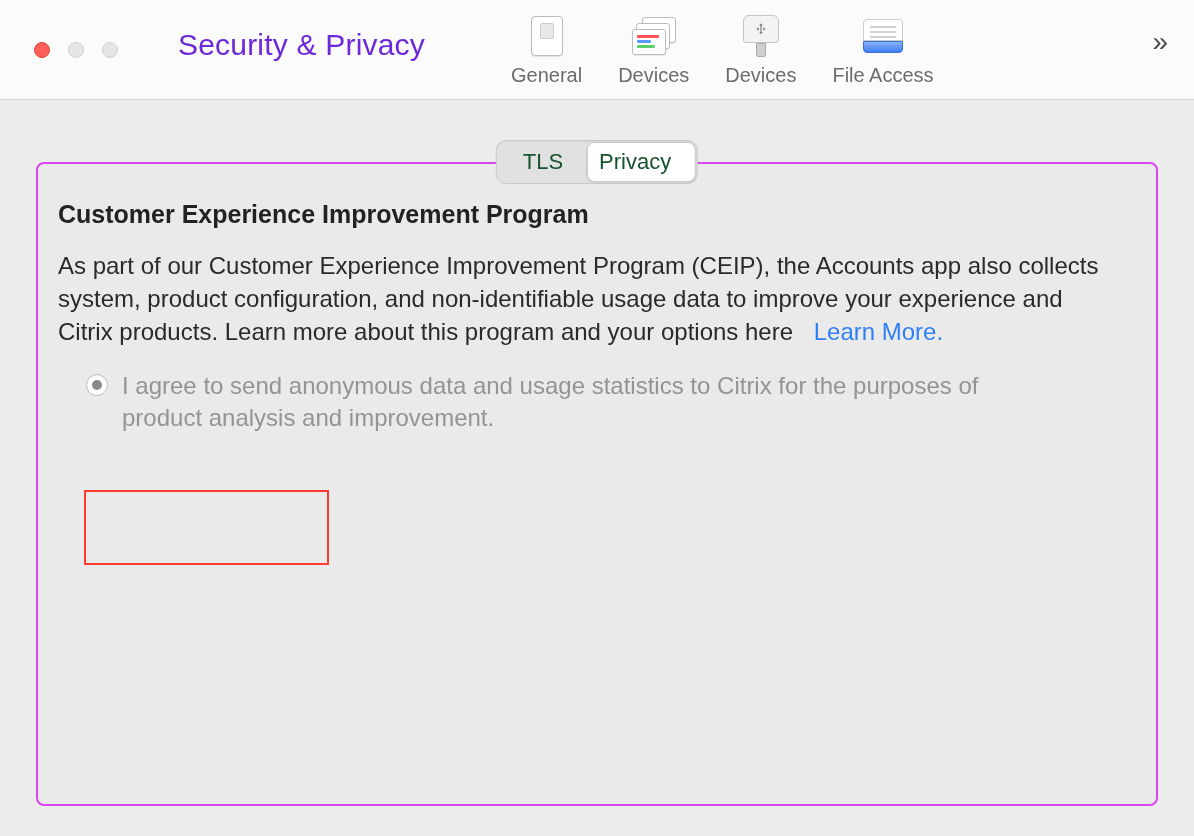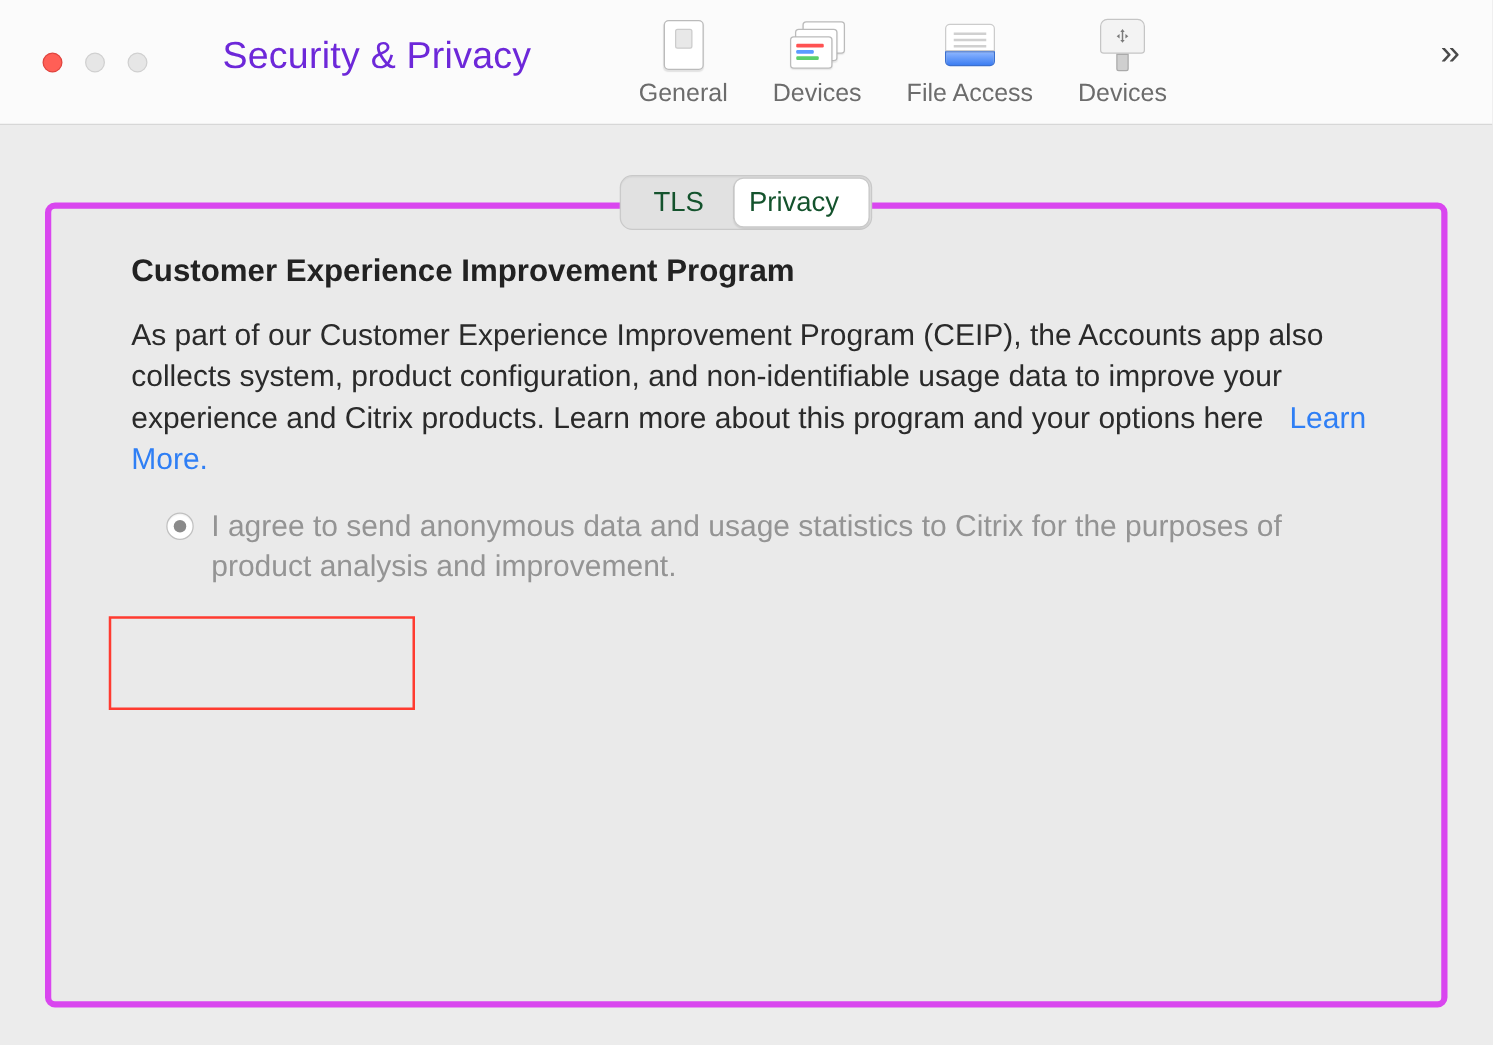--- a/index.html
+++ b/index.html
@@ -160,23 +160,23 @@
     padding-left:11px;
   }
   .seg-divider {
     width:1px;background:#c2c2c2;margin:6px 0;
   }
   .panel {
     position:absolute;
     left:36px; right:36px;
     top:62px; bottom:30px;
     background:#eaeaea;
-    border:5px solid #d946ef;
+    border:2px solid #d946ef;
     border-radius:8px;
-    padding: 36px 40px 20px 64px;
+    padding: 36px 40px 20px 20px;
   }
   .panel h2 {
     font-size: 25px;
     font-weight: 700;
     color:#222;
     margin-bottom: 20px;
   }
   .panel p.description {
     font-size: 24px;
     line-height: 33px;
@@ -255,46 +255,46 @@
             <div class="bar" style="left:4px;top:10px;width:14px;background:#5b9bff;"></div>
             <div class="bar" style="left:4px;top:15px;width:18px;background:#5ccf6b;"></div>
           </div>
         </div>
       </div>
       <div class="toolbar-item-label">Devices</div>
     </div>
 
     <div class="toolbar-item">
       <div class="icon-box">
+        <div class="icon-devices">
+          <div class="plug">
+            <svg class="usb" viewBox="0 0 24 24">
+              <path fill="#7a7a7a" d="M12 2l3 4h-2v6h3V9l4 3-4 3v-3h-3v5h2l-3 4-3-4h2v-5H8v3l-4-3 4-3v3h3V6H9l3-4z"></path>
+            </svg>
+          </div>
+          <div class="tip"></div>
+        </div>
+      </div>
+      <div class="toolbar-item-label">Devices</div>
+    </div>
+
+    <div class="toolbar-item">
+      <div class="icon-box">
         <div class="icon-fileaccess">
           <div class="body">
             <div class="line" style="top:6px;"></div>
             <div class="line" style="top:11px;"></div>
             <div class="line" style="top:16px;"></div>
           </div>
           <div class="hdd"></div>
         </div>
       </div>
       <div class="toolbar-item-label">File Access</div>
     </div>
 
-    <div class="toolbar-item">
-      <div class="icon-box">
-        <div class="icon-devices">
-          <div class="plug">
-            <svg class="usb" viewBox="0 0 24 24">
-              <path fill="#7a7a7a" d="M12 2l3 4h-2v6h3V9l4 3-4 3v-3h-3v5h2l-3 4-3-4h2v-5H8v3l-4-3 4-3v3h3V6H9l3-4z"></path>
-            </svg>
-          </div>
-          <div class="tip"></div>
-        </div>
-      </div>
-      <div class="toolbar-item-label">Devices</div>
-    </div>
-
   </div>
 
   <div class="toolbar-more">»</div>
 </div>
 
 <div class="content">
 
   <div class="segmented">
     <div class="seg">TLS</div>
     <div class="seg-divider"></div>

